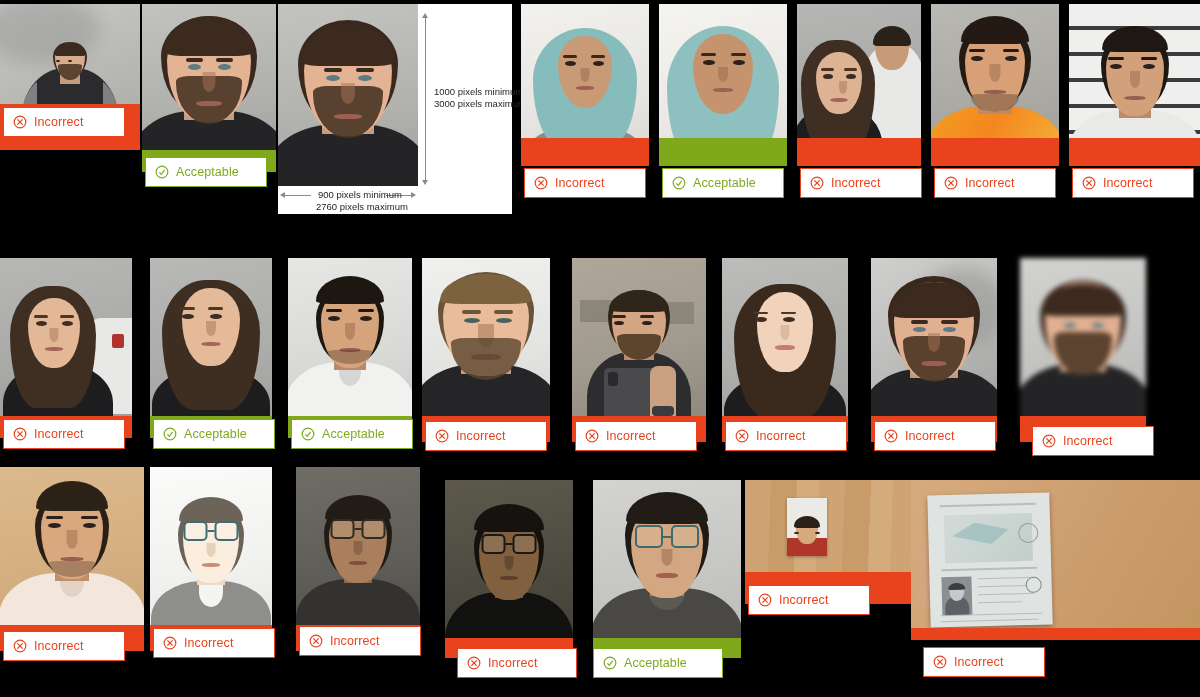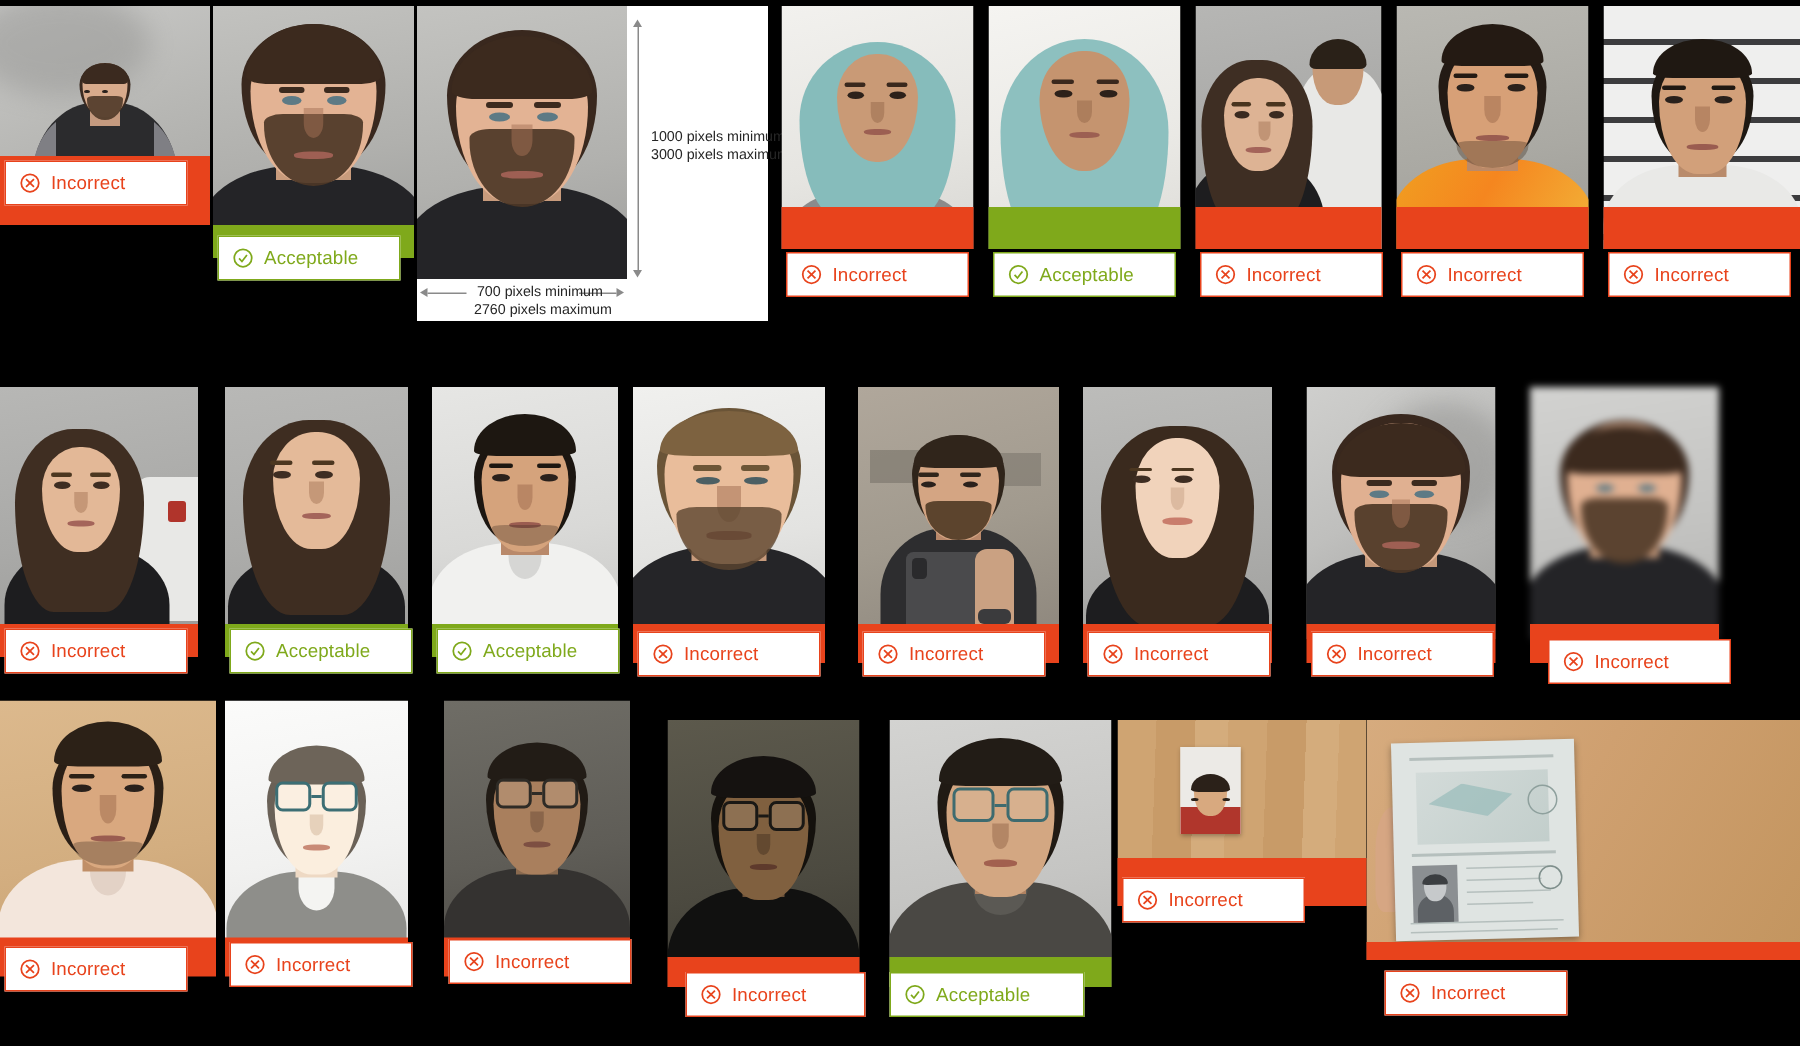--- a/index.html
+++ b/index.html
@@ -157,21 +157,21 @@
     <div class="dimtext" style="left:156px;top:82px;">
       <span>1000 pixels minimum</span><br>
       <span>3000 pixels maximum</span>
     </div>
 
     <div class="hline" style="left:7px;top:191px;width:26px;"></div>
     <div class="hline" style="left:108px;top:191px;width:25px;"></div>
     <div class="arw left" style="left:2px;top:187.5px;"></div>
     <div class="arw right" style="left:133px;top:187.5px;"></div>
     <div class="dimtext" style="left:34px;top:185px;text-align:center;">
-      <span>700 pixels minimum</span><br>
+      <span>900 pixels minimum</span><br>
       <span style="margin-left:4px;">2760 pixels maximum</span>
     </div>
   </div>
 
   <div class="card" style="left:521px;top:4px;width:128px;height:162px;">
     <div class="photo">
       <div class="bg" style="background:linear-gradient(165deg,#f2f1ee,#e6e5e1 60%,#d8d7d3);"></div>
       <div class="torso" style="width:118px;height:40px;bottom:0;background:#8b8b8b;border-radius:42% 42% 0 0/70% 70% 0 0;"></div>
       <div class="hijab" style="width:104px;height:118px;bottom:20px;background:#86bcbb;"></div>
       <div class="hijabface" style="width:54px;height:72px;bottom:58px;background:#c99a76;"></div>

